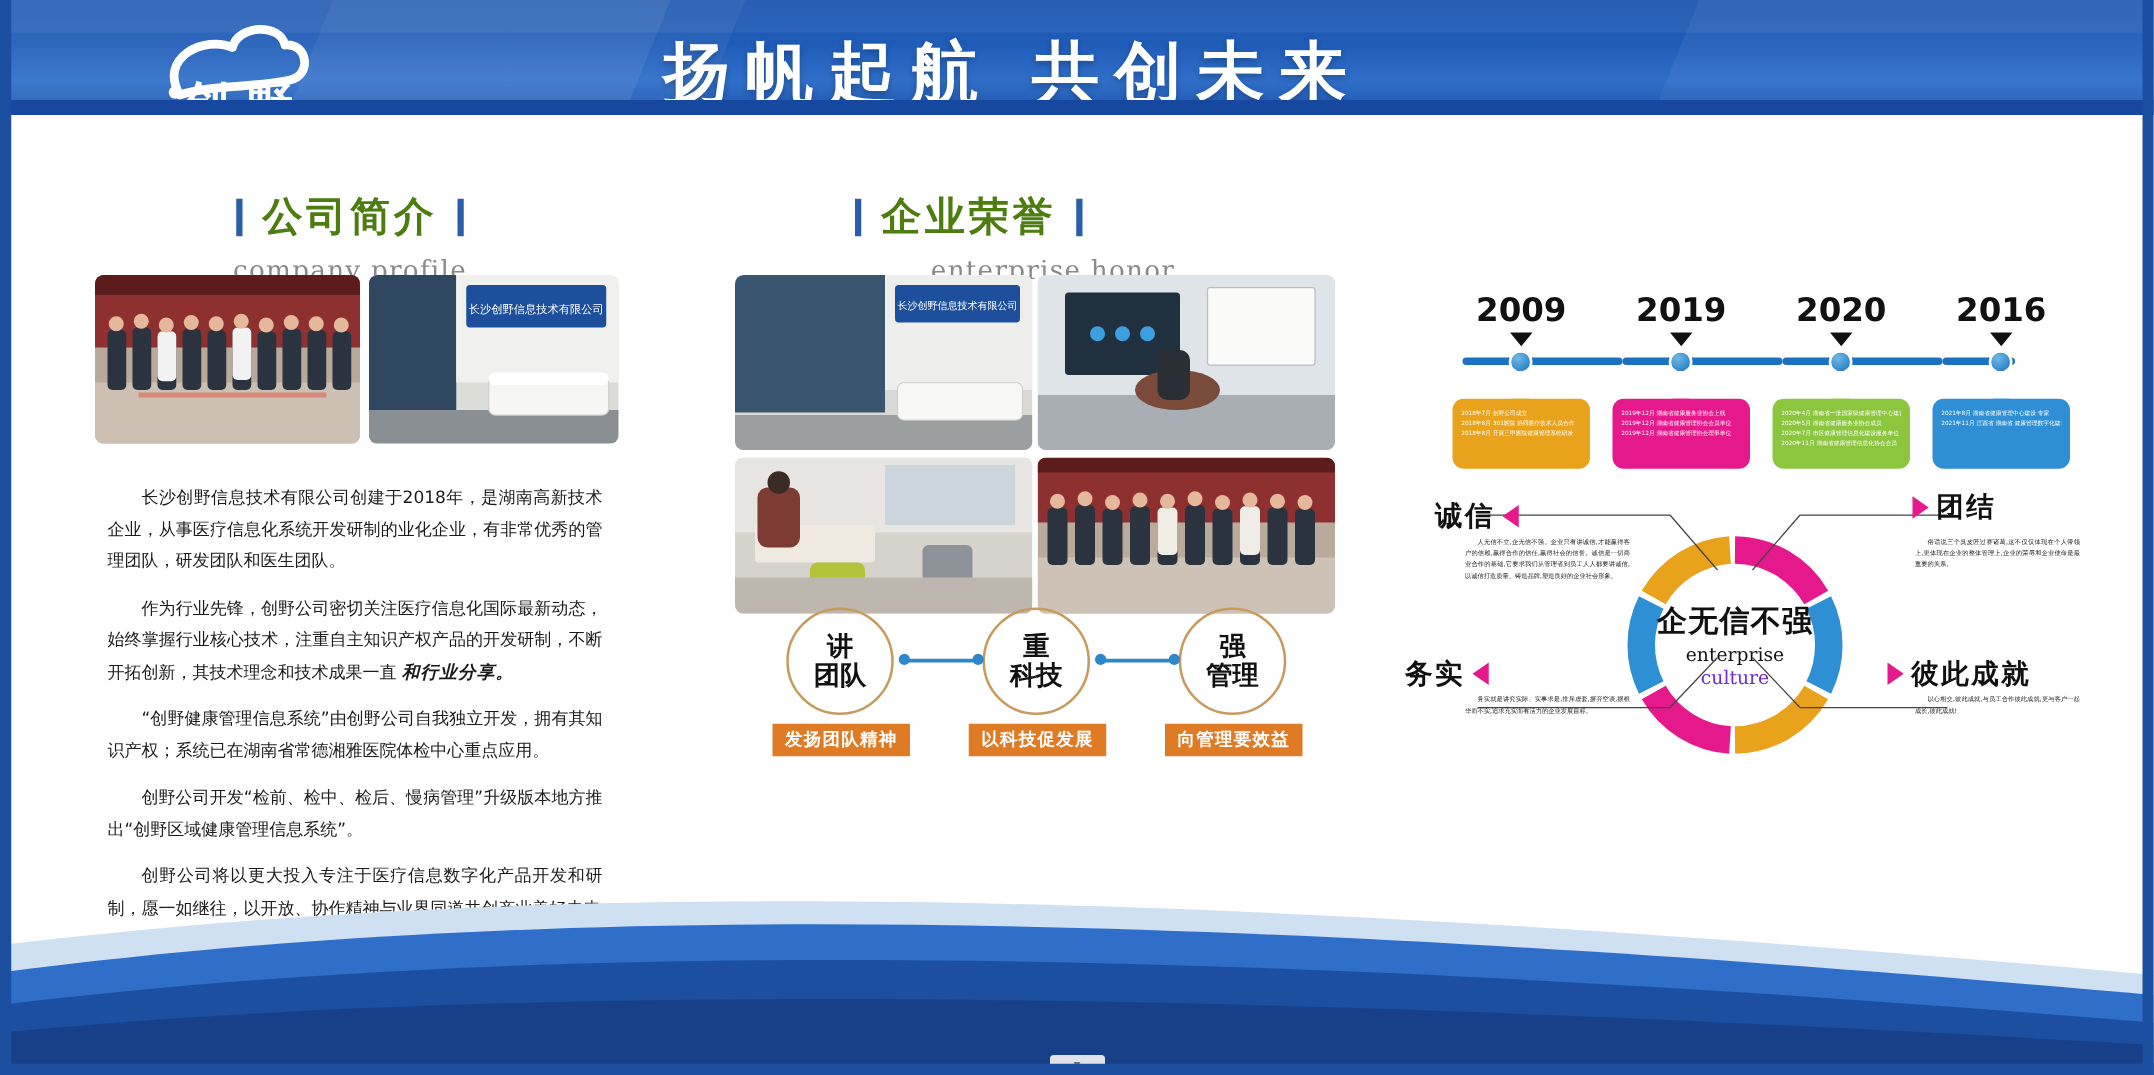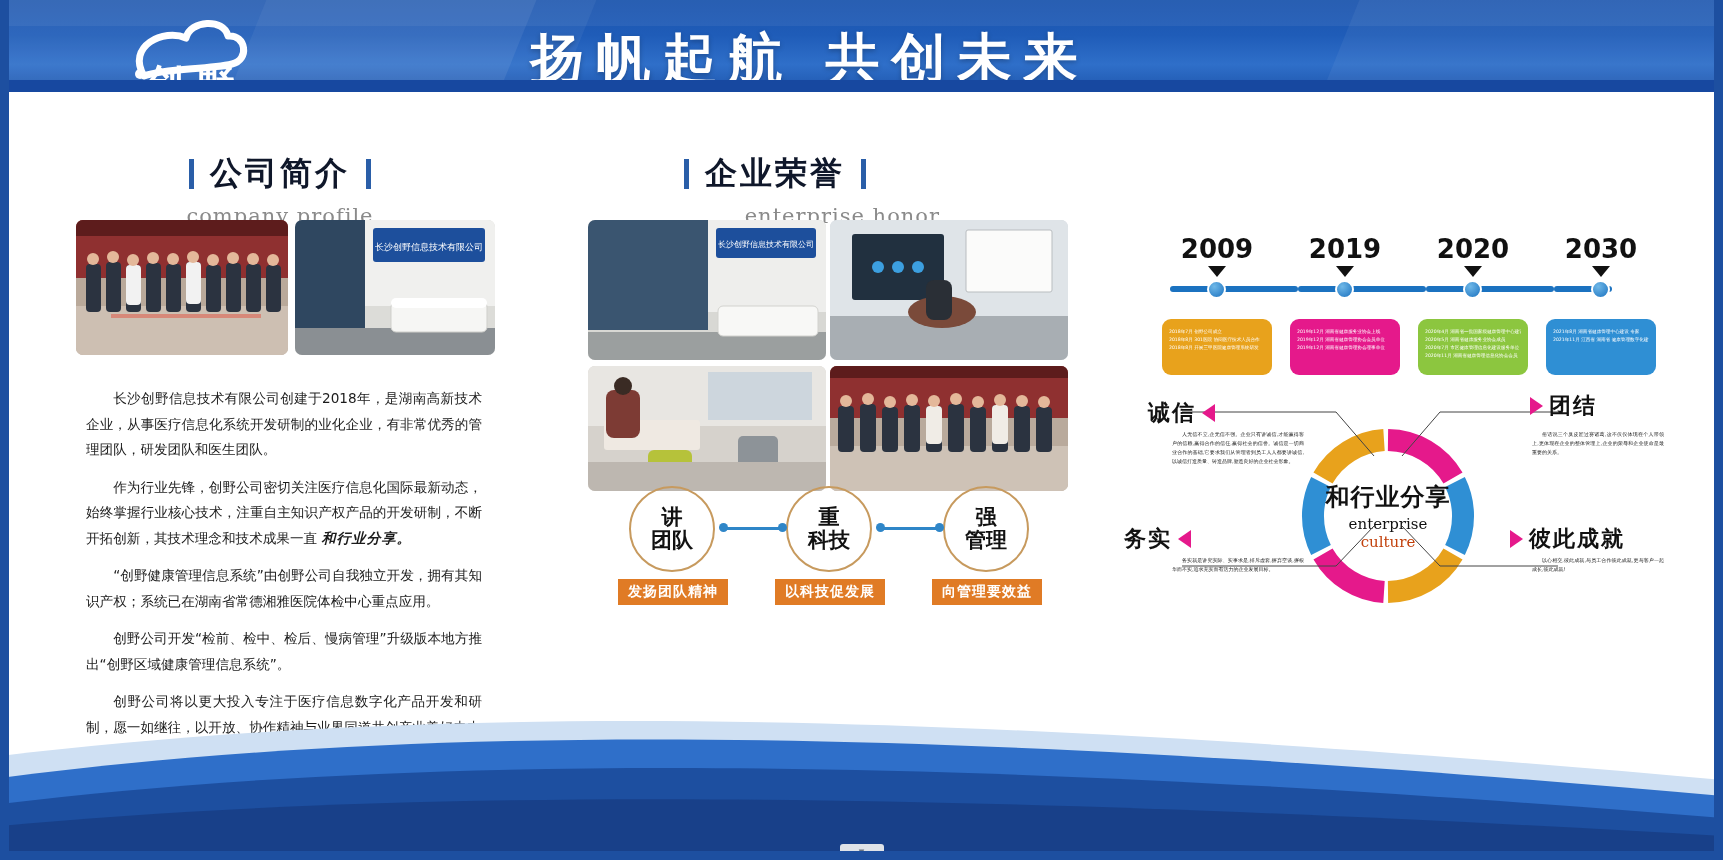--- a/index.html
+++ b/index.html
@@ -55,21 +55,21 @@
     text-shadow:0 2px 5px rgba(0,0,0,.25);
     line-height:62px;
   }
 
   
   #content { position:absolute; left:0; top:124px; width:1723px; height:600px; background:#fff; }
 
   .col-title { position:absolute; text-align:center; }
   .ct-cn {
     font-family:"DejaVu Serif","Liberation Serif",serif;
-    font-size:32px; font-weight:700; color:#0f172a; letter-spacing:3px;
+    font-size:32px; font-weight:700; color:#4d7c0f; letter-spacing:3px;
     display:flex; align-items:center; justify-content:center; gap:16px;
   }
   .ct-bar { display:inline-block; width:5px; height:30px; background:#2a5ea8; }
   .ct-en {
     margin-top:8px; font-family:"DejaVu Serif","Liberation Serif",serif;
     font-size:21px; color:#8a8a8a; letter-spacing:1px;
   }
 
   
   .photo { position:absolute; border-radius:7px; overflow:hidden; }
@@ -131,21 +131,21 @@
   .tl-card div { white-space:nowrap; overflow:hidden; text-overflow:clip;}
   .ring-center {
     position:absolute; left:50%; top:50%; transform:translate(-50%,-50%);
     text-align:center; width:150px;
   }
   .ring-cn {
     font-family:"DejaVu Serif","Liberation Serif",serif;
     font-size:24px; font-weight:700; color:#111; letter-spacing:1px;
   }
   .ring-en1 { font-family:"DejaVu Serif","Liberation Serif",serif; font-size:15px; color:#111; margin-top:2px;}
-  .ring-en2 { font-family:"DejaVu Serif","Liberation Serif",serif; font-size:15px; color:#c2410c; }
+  .ring-en2 { font-family:"DejaVu Serif","Liberation Serif",serif; font-size:15px; color:#6d28d9; }
 
   .cul-head {
     position:absolute; display:flex; align-items:center; gap:6px;
     font-family:"DejaVu Sans","Liberation Sans",sans-serif;
     font-weight:800; font-size:22px; color:#111; letter-spacing:2px;
   }
   .tri-l { width:0;height:0;border-top:9px solid transparent;border-bottom:9px solid transparent;border-right:13px solid #e5198b; }
   .tri-r { width:0;height:0;border-top:9px solid transparent;border-bottom:9px solid transparent;border-left:13px solid #e5198b; }
   .cul-body {
     position:absolute; width:132px; font-size:5px; line-height:9px; color:#222;
@@ -366,21 +366,21 @@
     <div class="proc-dot" style="left:876px; top:399px;"></div>
     <div class="proc-dot" style="left:935px; top:399px;"></div>
 
     <div class="proc-tag" style="left:618px; top:455px; width:110px;">发扬团队精神</div>
     <div class="proc-tag" style="left:775px; top:455px; width:110px;">以科技促发展</div>
     <div class="proc-tag" style="left:932px; top:455px; width:110px;">向管理要效益</div>
 
     <div class="tl-year" style="left:1162px; top:110px;">2009</div>
     <div class="tl-year" style="left:1290px; top:110px;">2019</div>
     <div class="tl-year" style="left:1418px; top:110px;">2020</div>
-    <div class="tl-year" style="left:1546px; top:110px;">2030</div>
+    <div class="tl-year" style="left:1546px; top:110px;">2016</div>
 
     <div class="tl-caret" style="left:1208px; top:142px;"></div>
     <div class="tl-caret" style="left:1336px; top:142px;"></div>
     <div class="tl-caret" style="left:1464px; top:142px;"></div>
     <div class="tl-caret" style="left:1592px; top:142px;"></div>
 
     <div class="tl-rail" style="left:1170px; top:162px; width:128px; background:#1b72c0;"></div>
     <div class="tl-rail" style="left:1298px; top:162px; width:128px; background:#1b72c0;"></div>
     <div class="tl-rail" style="left:1426px; top:162px; width:128px; background:#1b72c0;"></div>
     <div class="tl-rail" style="left:1554px; top:162px; width:58px; background:#1b72c0;"></div>
@@ -424,21 +424,21 @@
         <path d="M157 56 A76 76 0 0 1 157 124" stroke="#2f8fd4"></path>
         <path d="M155 128 A76 76 0 0 1 90 166" stroke="#e8a21c"></path>
         <path d="M86 166 A76 76 0 0 1 25 128" stroke="#e5198b"></path>
         <path d="M23 124 A76 76 0 0 1 23 56" stroke="#2f8fd4"></path>
         <path d="M25 52 A76 76 0 0 1 86 14" stroke="#e8a21c"></path>
       </g>
     </svg>
 
     <div style="position:absolute; left:1298px; top:302px; width:180px; height:180px;">
       <div class="ring-center">
-        <div class="ring-cn">和行业分享</div>
+        <div class="ring-cn">企无信不强</div>
         <div class="ring-en1">enterprise</div>
         <div class="ring-en2">culture</div>
       </div>
     </div>
 
     <svg style="position:absolute; left:1140px; top:270px;" width="460" height="250" viewBox="0 0 460 250">
       <g stroke="#444" stroke-width="1" fill="none">
         <line x1="42" y1="18" x2="196" y2="18"></line>
           <line x1="196" y1="18" x2="234" y2="62"></line>
         <line x1="418" y1="18" x2="300" y2="18"></line>

